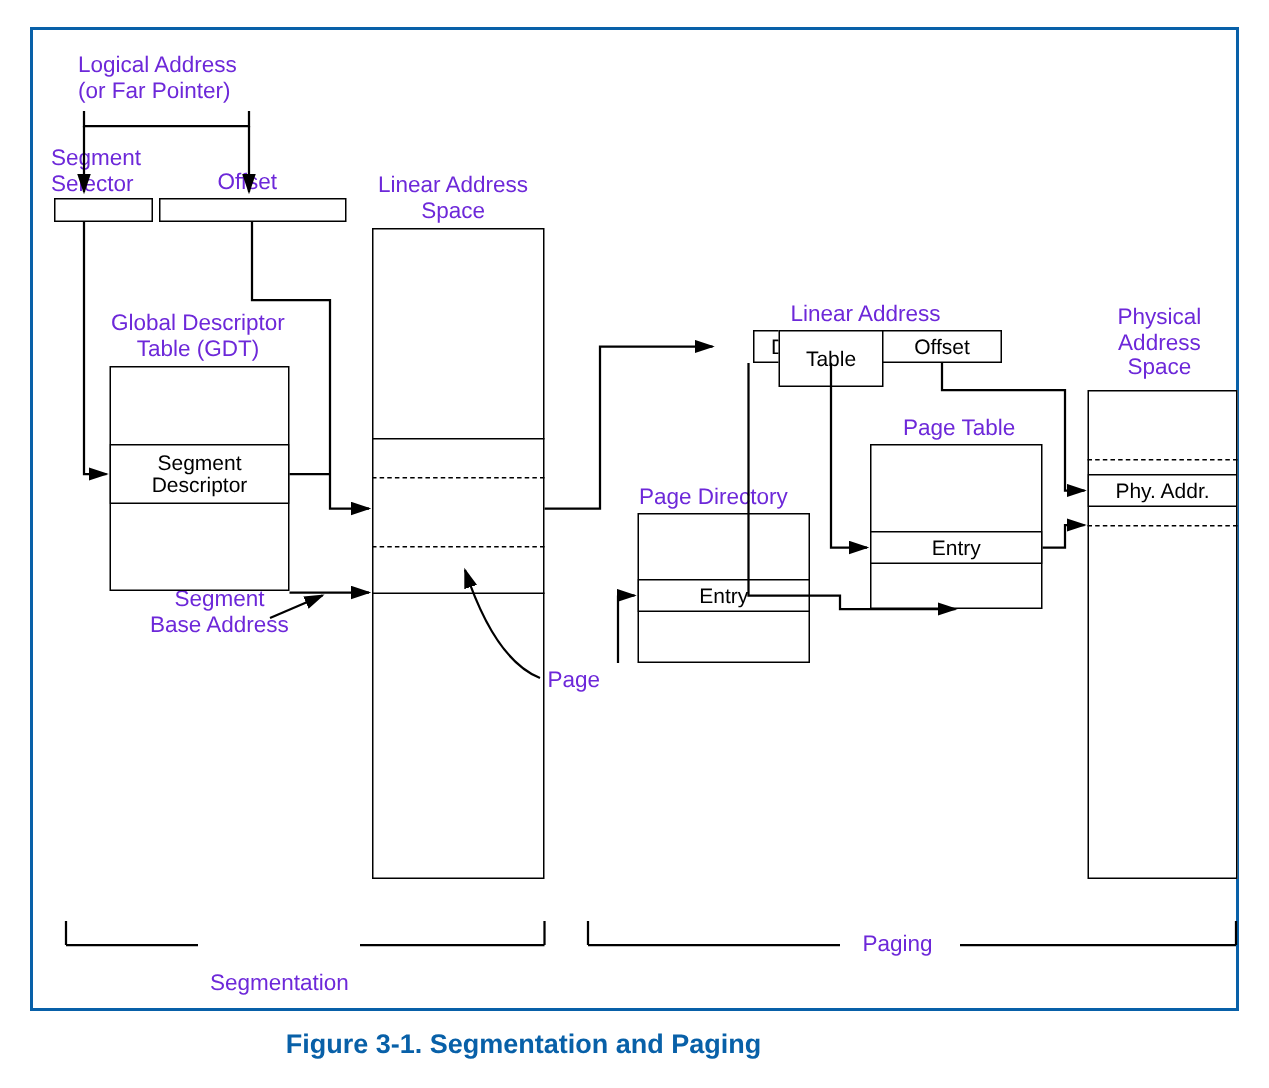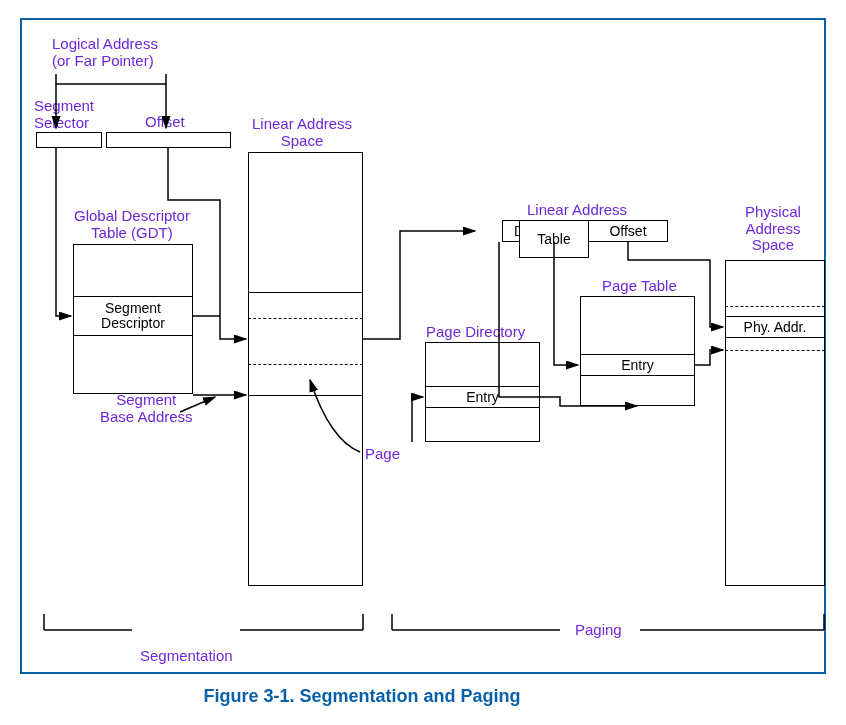--- a/index.html
+++ b/index.html
@@ -24,21 +24,20 @@
   }
   .caption {
     position: absolute;
     left: 0;
     top: 686px;
     width: 698px;
     text-align: center;
     color: #0860a8;
     font-size: 18px;
     font-weight: bold;
-    margin-left: 13px;
   }
   .lbl {
     position: absolute;
     font-size: 15px;
     color: #6d28d9;
     line-height: 1.1;
     text-align: center;
     white-space: pre;
   }
   .box {

